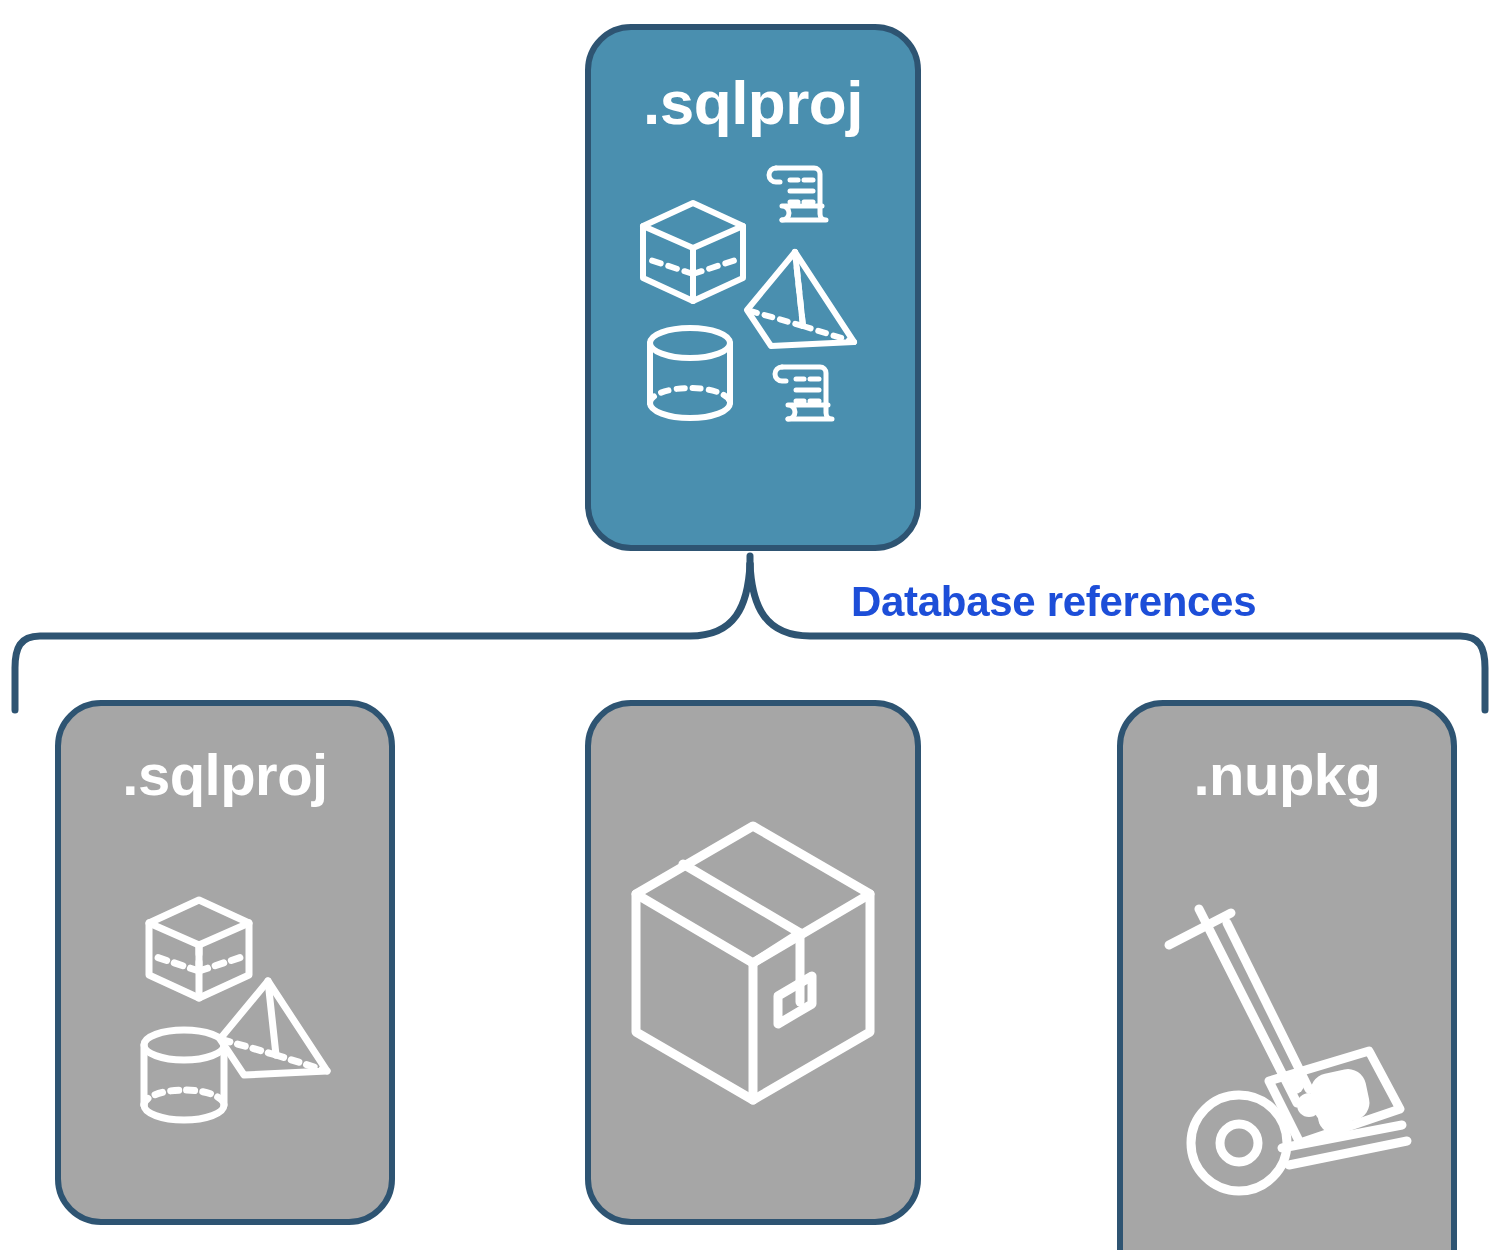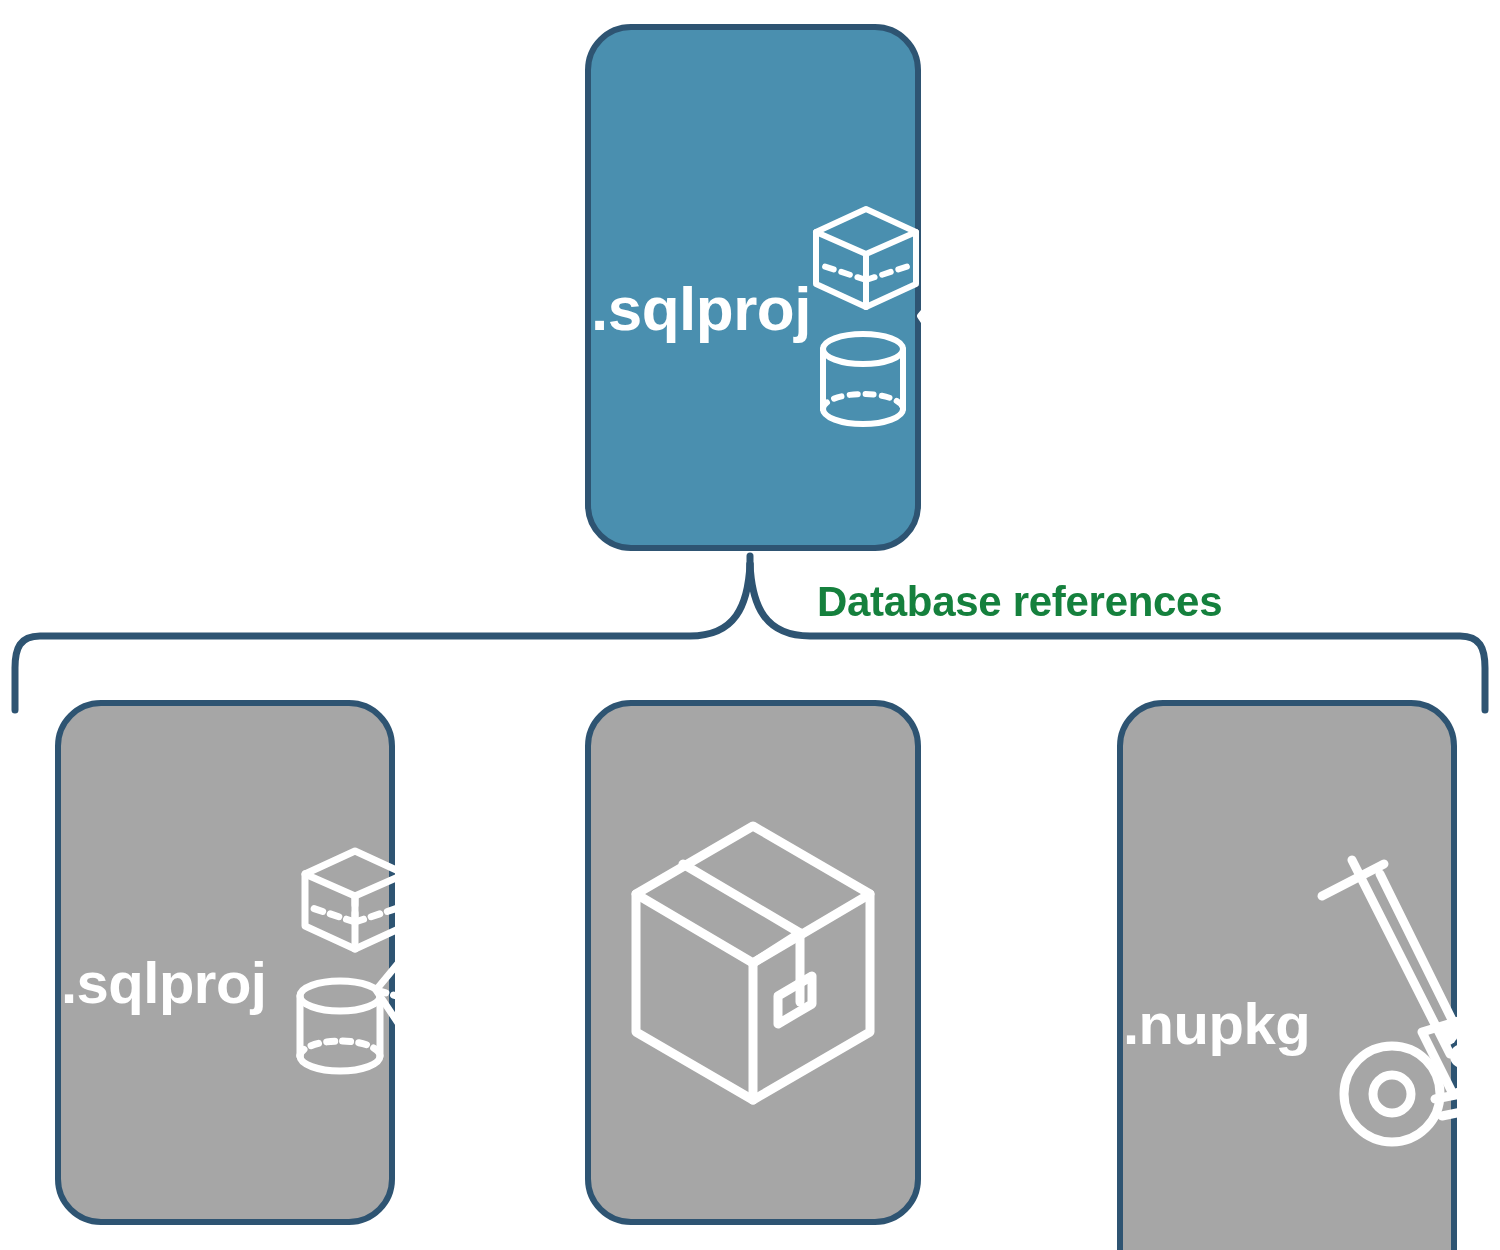--- a/index.html
+++ b/index.html
@@ -20,21 +20,21 @@
     background: #ffffff;
   }
 
   
   .card {
     position: absolute;
     box-sizing: border-box;
     border-radius: 46px;
     border: 6px solid #2E5472;
     display: flex;
-    flex-direction: row;
+    flex-direction: column;
     align-items: center;
   }
   .card.primary {
     background: #4A8FAF;
   }
   .card.secondary {
     background: #A6A6A6;
   }
   .card-title {
     color: #ffffff;
@@ -102,25 +102,25 @@
     left: 0;
     top: 548px;
     width: 1500px;
     height: 175px;
     pointer-events: none;
   }
 
   
   #brace-label {
     position: absolute;
-    left: 817px;
+    left: 851px;
     top: 578px;
     font-size: 42px;
     font-weight: bold;
-    color: #15803d;
+    color: #1d4ed8;
     letter-spacing: -0.3px;
     white-space: nowrap;
     user-select: none;
   }
 </style>
 </head>
 <body>
 
 <div id="stage">
 

